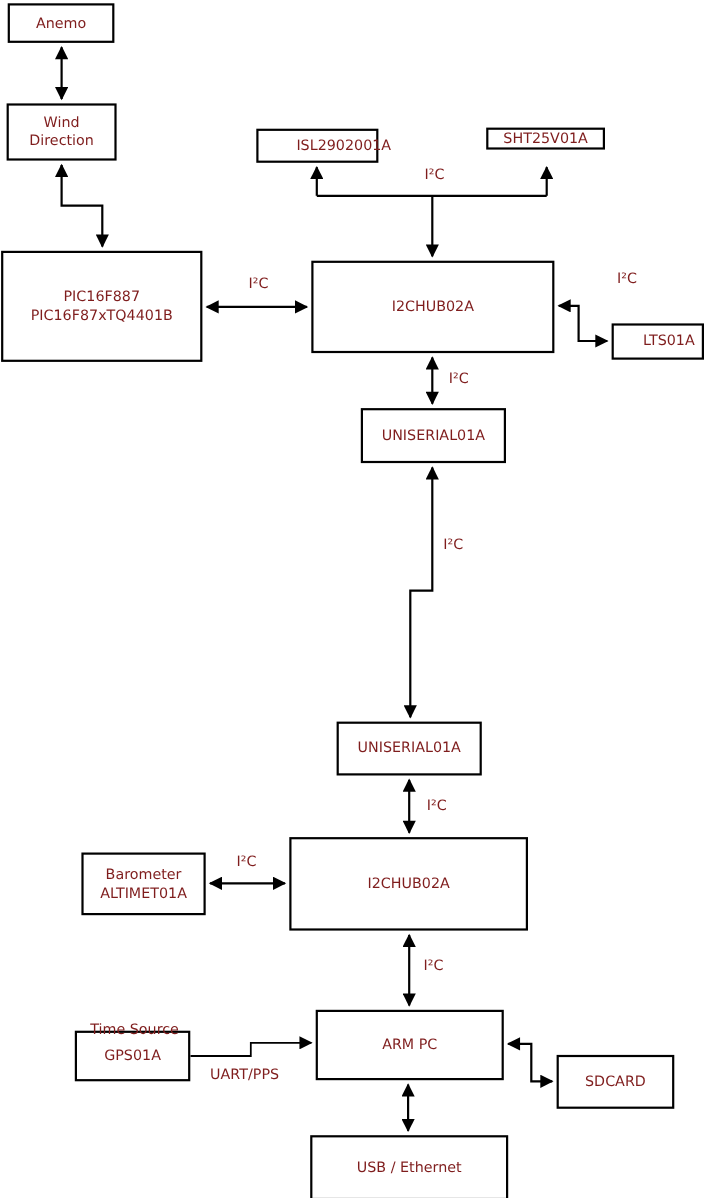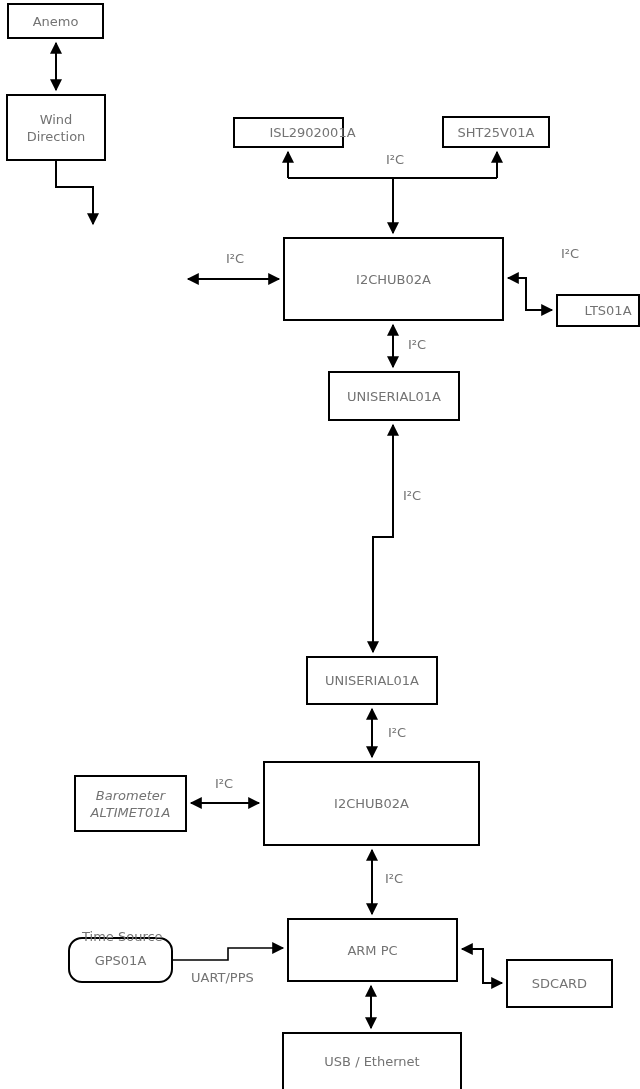--- a/index.html
+++ b/index.html
@@ -6,21 +6,21 @@
     margin: 0;
     padding: 0;
     background: #ffffff;
   }
   #canvas {
     position: relative;
     width: 640px;
     height: 1089px;
     background: #ffffff;
     font-family: "DejaVu Sans", "Liberation Sans", sans-serif;
-    color: #737373;
+    color: #7f1d1d;
     overflow: hidden;
   }
   #wires {
     position: absolute;
     left: 0; top: 0;
     width: 640px; height: 1089px;
   }
   .box {
     position: absolute;
     box-sizing: border-box;
@@ -93,64 +93,68 @@
 
     <path class="wire" d="M 462 949 L 483 949 L 483 983 L 502 983" marker-start="url(#arr)" marker-end="url(#arr)"></path>
 
     <path class="wire" d="M 371 986 L 371 1028" marker-start="url(#arr)" marker-end="url(#arr)"></path>
   </svg>
 
   <div class="box" style="left:7px; top:3px; width:97px; height:36px;">
     <span>Anemo</span>
   </div>
 
-  <div class="box" style="left:6px; top:94px; width:100px; height:67px;">
+  <div class="box" style="left:6px; top:94px; width:100px; height:52px;">
     <span>Wind</span>
     <span>Direction</span>
   </div>
 
+  <div class="box" style="left:1px; top:228px; width:183px; height:101px;">
+    <span>PIC16F887</span>
+    <span>PIC16F87xTQ4401B</span>
+  </div>
 
   <div class="box" style="left:233px; top:117px; width:111px; height:31px;padding-left:48px;">
     <span>ISL2902001A</span>
   </div>
 
-  <div class="box" style="left:442px; top:116px; width:108px; height:32px;">
+  <div class="box" style="left:442px; top:116px; width:108px; height:20px;">
     <span>SHT25V01A</span>
   </div>
 
   <div class="box" style="left:283px; top:237px; width:221px; height:84px;">
     <span>I2CHUB02A</span>
   </div>
 
   <div class="box" style="left:556px; top:294px; width:84px; height:33px;padding-left:20px;">
     <span>LTS01A</span>
   </div>
 
   <div class="box" style="left:328px; top:371px; width:132px; height:50px;">
     <span>UNISERIAL01A</span>
   </div>
 
   <div class="box" style="left:306px; top:656px; width:132px; height:49px;">
     <span>UNISERIAL01A</span>
   </div>
 
-  <div class="box" style="left:74px; top:775px; width:113px; height:57px;font-style:italic;">
+  <div class="box" style="left:74px; top:775px; width:113px; height:57px;">
     <span>Barometer</span>
     <span>ALTIMET01A</span>
   </div>
 
   <div class="box" style="left:263px; top:761px; width:217px; height:85px;">
     <span>I2CHUB02A</span>
   </div>
 
   <div class="box" style="left:287px; top:918px; width:171px; height:64px;">
     <span>ARM PC</span>
   </div>
 
-  <div class="box" style="left:68px; top:937px; width:105px; height:46px;border-radius:14px;">
+  <div class="box" style="left:68px; top:937px; width:105px; height:46px;">
     <span>GPS01A</span>
   </div>
 
   <div class="box" style="left:506px; top:959px; width:107px; height:49px;">
     <span>SDCARD</span>
   </div>
 
   <div class="box" style="left:282px; top:1032px; width:180px; height:59px;">
     <span>USB / Ethernet</span>
   </div>

